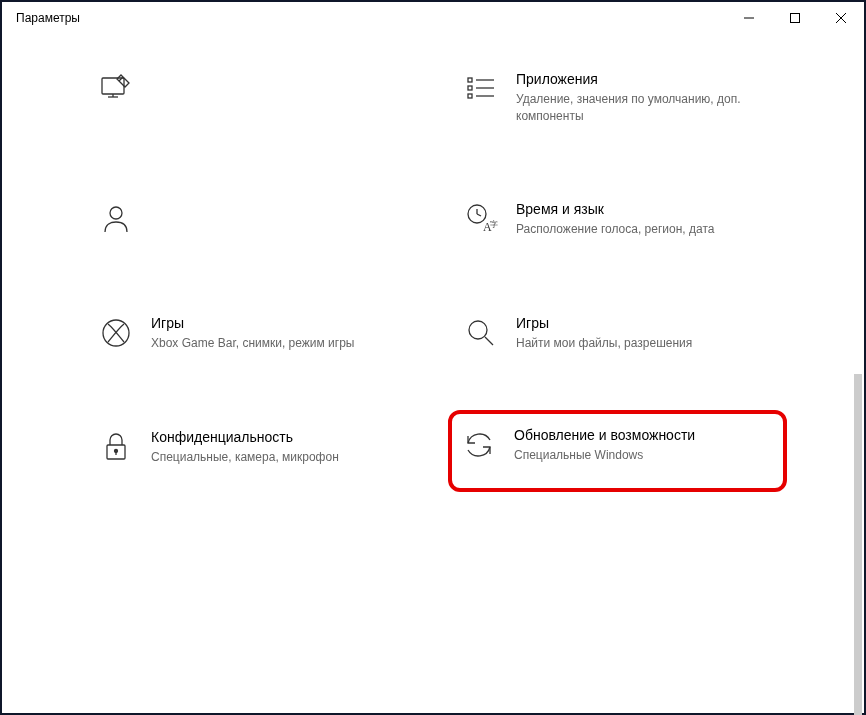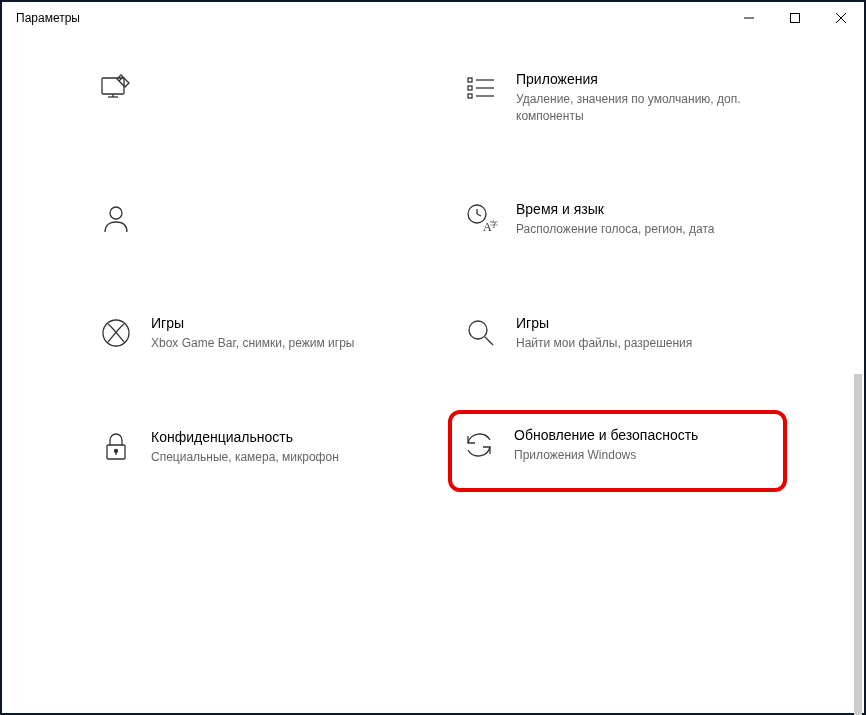--- a/index.html
+++ b/index.html
@@ -242,22 +242,22 @@
         <div class="card" style="padding:0;">
           <span class="icon">
             <svg viewBox="0 0 34 34">
               <path d="M28 12 A12 12 0 0 0 6 15"></path>
               <polyline points="6,8 6,15 13,15" fill="none"></polyline>
               <path d="M6 22 A12 12 0 0 0 28 19"></path>
               <polyline points="28,26 28,19 21,19" fill="none"></polyline>
             </svg>
           </span>
           <div class="text">
-            <div class="cat-title">Обновление и безопасность</div>
-            <div class="cat-desc">Приложения Windows</div>
+            <div class="cat-title">Обновление и возможности</div>
+            <div class="cat-desc">Специальные Windows</div>
           </div>
         </div>
       </div>
 
     </div>
 
     <div class="scrollbar"></div>
   </div>
 
 </div>

